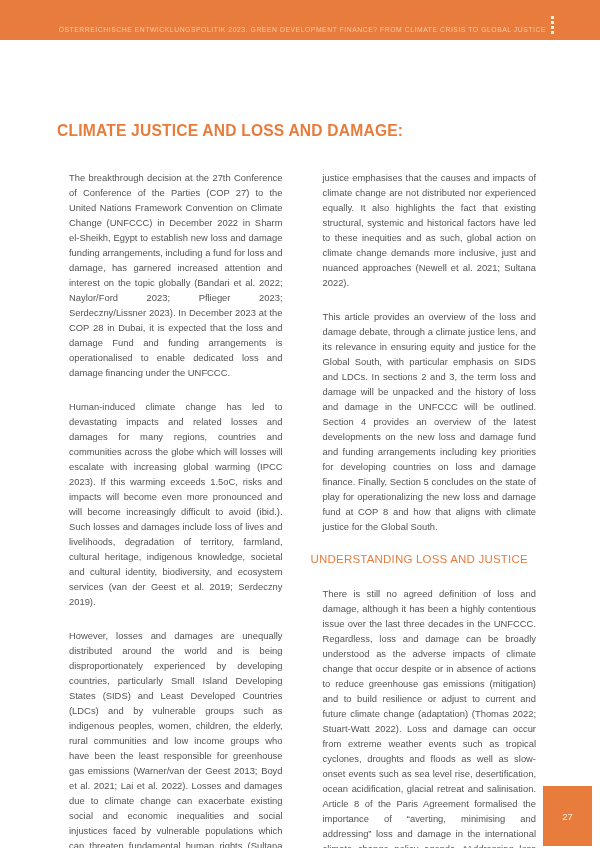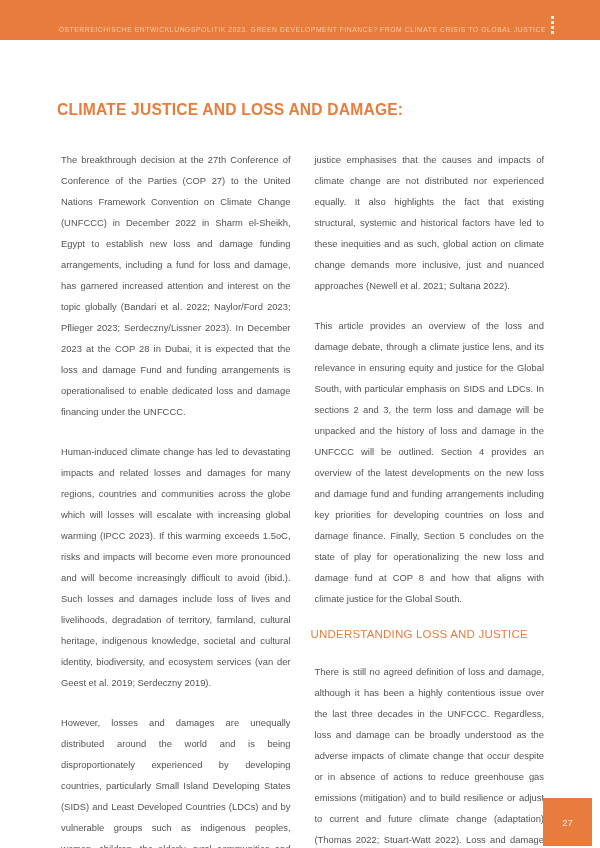--- a/index.html
+++ b/index.html
@@ -20,38 +20,38 @@
   .topbar-title{
     color:var(--header_text);
     font-size:6.8px;letter-spacing:0.55px;line-height:8px;
     text-transform:uppercase;white-space:nowrap;
   }
   .dots{display:flex;flex-direction:column;gap:2px;align-items:center;}
   .dots i{display:block;width:3px;height:3px;background:rgba(255,255,255,0.88);}
 
   main{padding:0 52px 0 57px;}
   h1.article-title{
-    margin:59px 0 0;font-size:15.6px;line-height:22px;font-weight:bold;
+    margin:80px 0 0;font-size:15.6px;line-height:22px;font-weight:bold;
     color:var(--accent);letter-spacing:0.2px;
   }
   .author{margin-top:25px;font-size:11px;color:#4c4d4f;letter-spacing:0.2px;}
 
   .cols{display:flex;gap:16px;margin-top:28px;}
   .col{flex:1;min-width:0;}
   p.body-par{
-    font-size:9.4px;line-height:21px;text-align:justify;
-    color:var(--body_text);margin:0 4px 19px;
+    font-size:9.4px;line-height:15px;text-align:justify;
+    color:var(--body_text);margin:0 12px 19px;
   }
   h2.section{
     font-size:11.5px;font-weight:400;color:var(--accent);
     margin:7px 0 21px;letter-spacing:0.2px;
   }
 
   .pagenum{
-    position:absolute;right:8px;bottom:2px;width:49px;height:48px;
+    position:absolute;right:8px;bottom:2px;width:49px;height:60px;
     background:var(--accent);color:var(--footer_text);
     display:flex;align-items:center;justify-content:center;font-size:9.5px;
   }
 </style>
 </head>
 <body>
 
 <div class="page">
 
   <header class="topbar">

